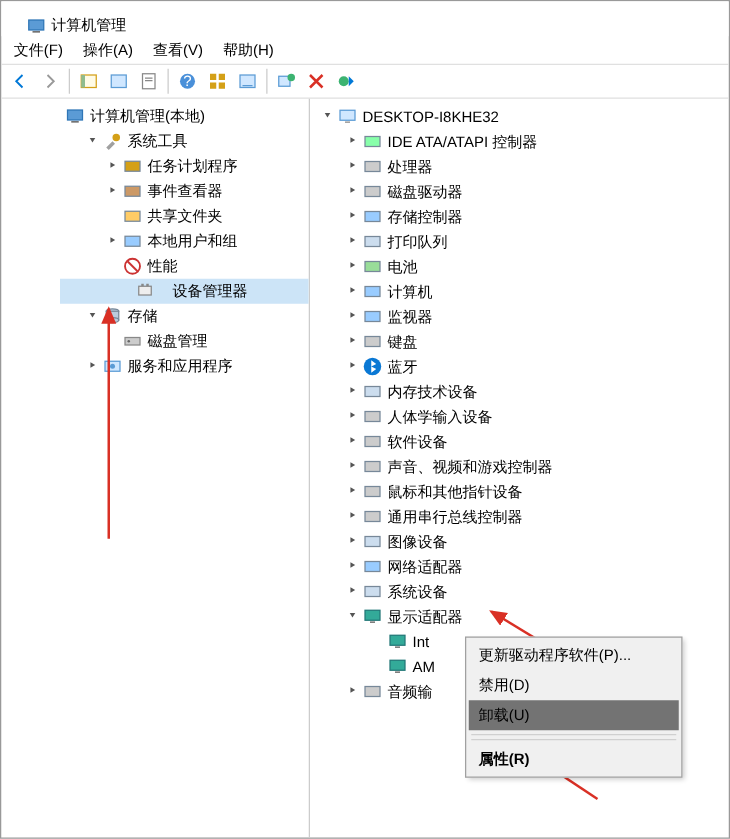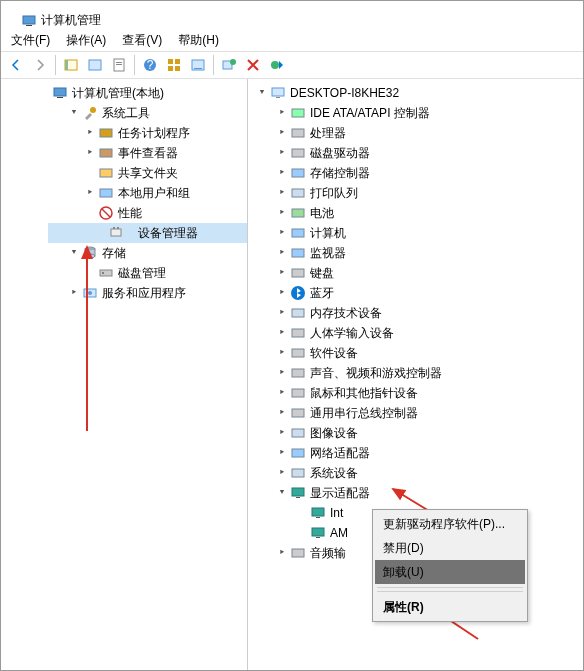--- a/index.html
+++ b/index.html
@@ -19,21 +19,21 @@
 .tree-item .expander { width: 12px; height: 12px; display: flex; align-items: center; justify-content: center; margin-right: 2px; cursor: pointer; font-size: 8px; color: #555; }
 .tree-item .icon { width: 16px; height: 16px; margin-right: 4px; flex-shrink: 0; }
 .tree-item.selected { background: #cce4f7; gap: 10px; }
 .tree-item .label { white-space: nowrap; }
 .indent-0 { padding-left: 4px; }
 .indent-1 { padding-left: 20px; }
 .indent-2 { padding-left: 36px; }
 .right-pane .tree-item.indent-0 { padding-left: 8px; }
 .right-pane .tree-item.indent-1 { padding-left: 28px; }
 .right-pane .tree-item.indent-2 { padding-left: 48px; }
-.context-menu { position: absolute; background: #f0f0f0; border: 1px solid #a0a0a0; box-shadow: 2px 2px 4px rgba(0,0,0,0.2); width: 156px; z-index: 100; padding: 2px; }
+.context-menu { position: absolute; background: #f0f0f0; border: 1px solid #a0a0a0; box-shadow: 2px 2px 4px rgba(0,0,0,0.2); width: 174px; z-index: 100; padding: 2px; }
 .context-menu .item { height: 24px; display: flex; align-items: center; padding-left: 8px; cursor: default; }
 .context-menu .item.highlight { background: #737373; }
 .context-menu .sep { height: 1px; background: #d0d0d0; margin: 3px 2px; }
 .arrow-overlay { position: absolute; pointer-events: none; z-index: 50; }
 svg.icon-svg { width: 16px; height: 16px; }
 </style>
 </head>
 <body>
 
 <div class="titlebar">

